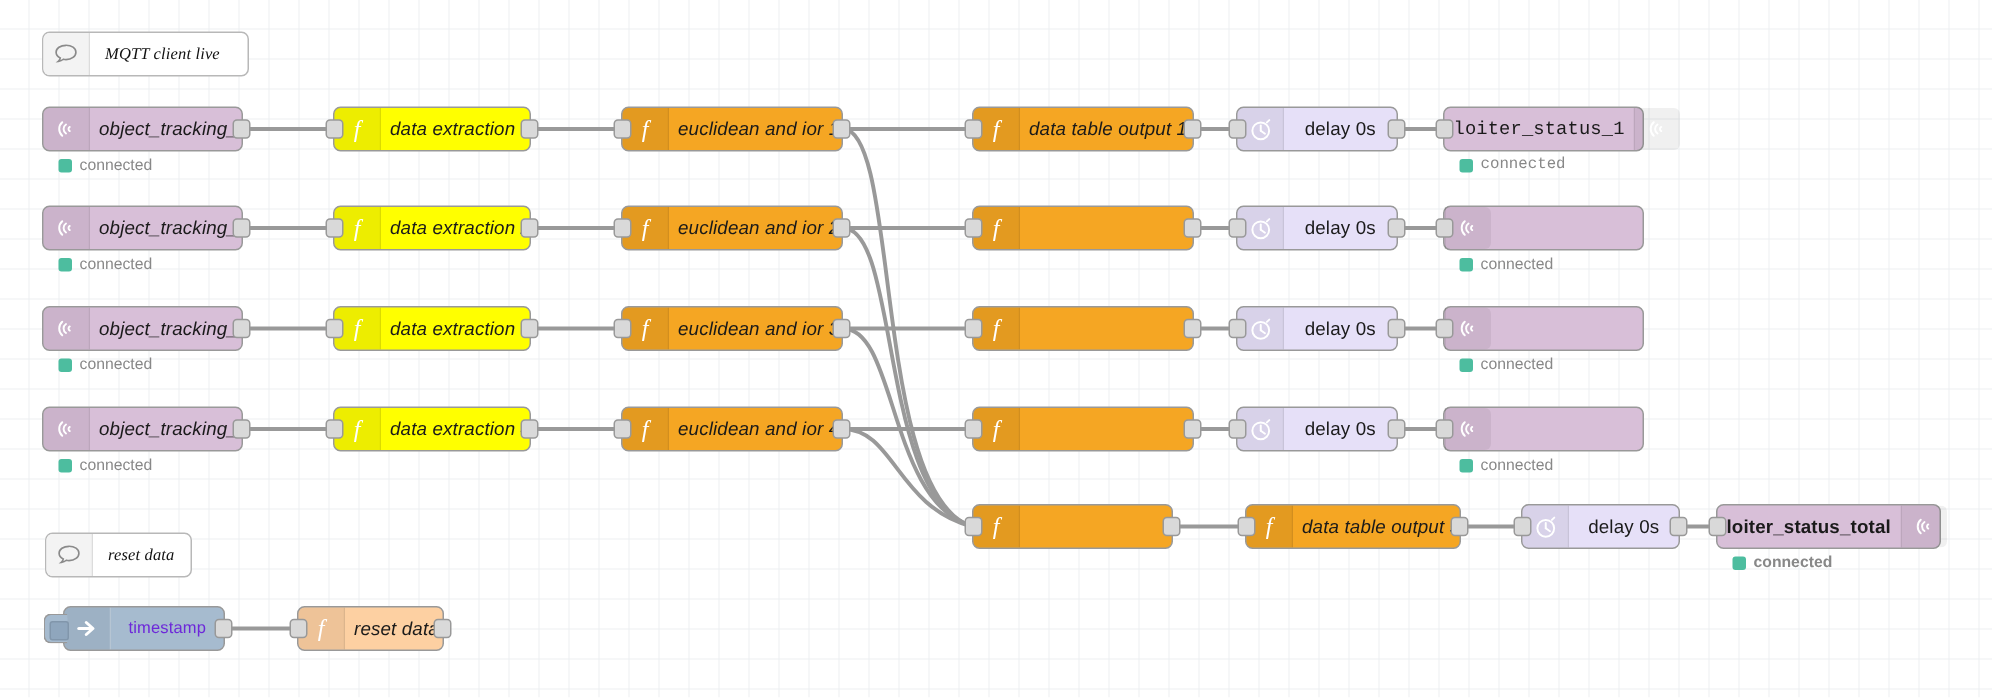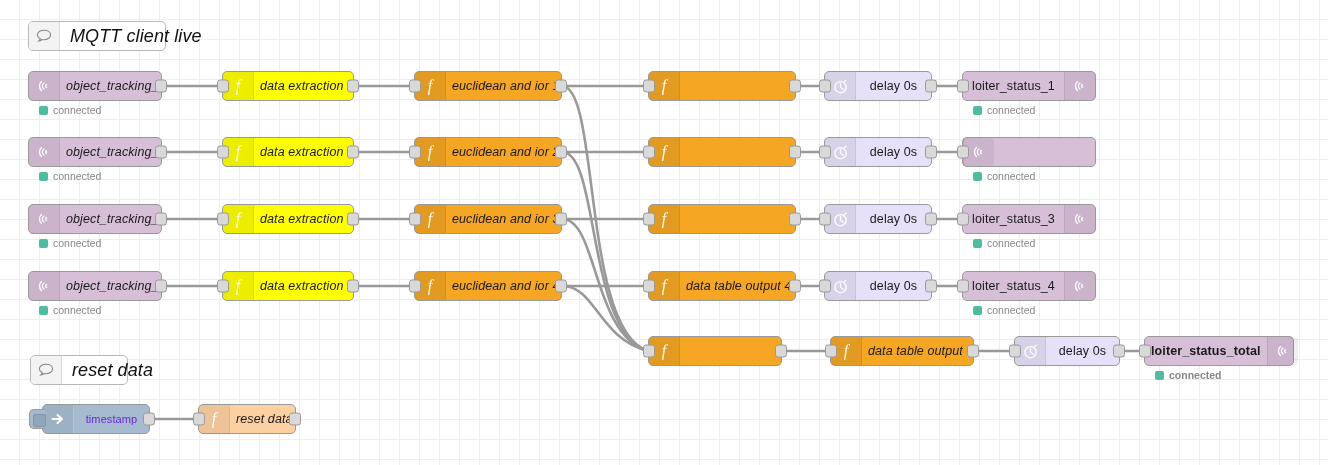--- a/index.html
+++ b/index.html
@@ -112,23 +112,24 @@
     height: 9px;
     border-radius: 2px;
     background: #4dbd9f;
     display: inline-block;
   }
 
   
   .n-comment .lbl {
     justify-content: flex-start;
     padding-left: 10px;
-    font-size: 18px;
+    font-size: 11px;
     font-style: italic;
     color: #111;
+    font-family: Liberation Serif, serif;
   }
   .n-comment .icontray {
     background: #f3f3f3;
     border-right: 1px solid #dcdcdc;
   }
 
   
   .injbtn {
     position: absolute;
     left: -14px;
@@ -251,41 +252,42 @@
     <div class="port in"></div>
     <div class="port out"></div>
   </div>
 
   <div class="node n-func-or" style="left:648px; top:71px; width:148px;">
     <div class="icontray">
       <svg width="14" height="18" viewBox="0 0 14 18">
           <text x="7" y="14" text-anchor="middle" font-family="'Liberation Serif',serif" font-style="italic" font-size="16" fill="#ffffff">f</text>
         </svg>
     </div>
+    <div class="lbl">data table output 1</div>
     <div class="port in"></div>
     <div class="port out"></div>
   </div>
 
   <div class="node n-delay plain" style="left:824px; top:71px; width:108px;">
     <div class="icontray">
       <svg width="17" height="17" viewBox="0 0 17 17">
           <g fill="none" stroke="#ffffff" stroke-width="1.3">
         <circle cx="8.5" cy="9.2" r="5.6"></circle>
             <path d="M8.5 9.2 L8.5 5.6" stroke-linecap="round"></path>
             <path d="M8.5 9.2 L11.3 11.2" stroke-linecap="round"></path>
             <path d="M12.6 3.6 L14.2 2.1" stroke-linecap="round"></path>
           </g>
         </svg>
     </div>
     <div class="lbl">delay 0s</div>
     <div class="port in"></div>
     <div class="port out"></div>
   </div>
 
-  <div class="node n-mqtt plain" style="left:962px; top:71px; width:134px;">
+  <div class="node n-mqtt plain" style="left:962px; top:71px; width:134px;font-family:Liberation Mono, monospace;">
     <div class="lbl">loiter_status_1</div>
     <div class="icontray right">
       <svg width="16" height="16" viewBox="0 0 16 16">
           <g fill="none" stroke="#ffffff" stroke-width="1.3" stroke-linecap="round">
         <path d="M5.5 3.5a6 6 0 0 0 0 9"></path>
             <path d="M8 5a3.6 3.6 0 0 0 0 6"></path>
             <path d="M10.5 6.6a1.6 1.6 0 0 0 0 2.8"></path>
           </g>
         </svg>
     </div>
@@ -439,21 +441,20 @@
             <path d="M12.6 3.6 L14.2 2.1" stroke-linecap="round"></path>
           </g>
         </svg>
     </div>
     <div class="lbl">delay 0s</div>
     <div class="port in"></div>
     <div class="port out"></div>
   </div>
 
   <div class="node n-mqtt plain" style="left:962px; top:204px; width:134px;">
-    <div class="lbl">loiter_status_3</div>
     <div class="icontray right">
       <svg width="16" height="16" viewBox="0 0 16 16">
           <g fill="none" stroke="#ffffff" stroke-width="1.3" stroke-linecap="round">
         <path d="M5.5 3.5a6 6 0 0 0 0 9"></path>
             <path d="M8 5a3.6 3.6 0 0 0 0 6"></path>
             <path d="M10.5 6.6a1.6 1.6 0 0 0 0 2.8"></path>
           </g>
         </svg>
     </div>
     <div class="port in"></div>
@@ -502,21 +503,20 @@
     <div class="port in"></div>
     <div class="port out"></div>
   </div>
 
   <div class="node n-func-or" style="left:648px; top:271px; width:148px;">
     <div class="icontray">
       <svg width="14" height="18" viewBox="0 0 14 18">
           <text x="7" y="14" text-anchor="middle" font-family="'Liberation Serif',serif" font-style="italic" font-size="16" fill="#ffffff">f</text>
         </svg>
     </div>
-    <div class="lbl">data table output 4</div>
     <div class="port in"></div>
     <div class="port out"></div>
   </div>
 
   <div class="node n-delay plain" style="left:824px; top:271px; width:108px;">
     <div class="icontray">
       <svg width="17" height="17" viewBox="0 0 17 17">
           <g fill="none" stroke="#ffffff" stroke-width="1.3">
         <circle cx="8.5" cy="9.2" r="5.6"></circle>
             <path d="M8.5 9.2 L8.5 5.6" stroke-linecap="round"></path>
@@ -524,21 +524,20 @@
             <path d="M12.6 3.6 L14.2 2.1" stroke-linecap="round"></path>
           </g>
         </svg>
     </div>
     <div class="lbl">delay 0s</div>
     <div class="port in"></div>
     <div class="port out"></div>
   </div>
 
   <div class="node n-mqtt plain" style="left:962px; top:271px; width:134px;">
-    <div class="lbl">loiter_status_4</div>
     <div class="icontray right">
       <svg width="16" height="16" viewBox="0 0 16 16">
           <g fill="none" stroke="#ffffff" stroke-width="1.3" stroke-linecap="round">
         <path d="M5.5 3.5a6 6 0 0 0 0 9"></path>
             <path d="M8 5a3.6 3.6 0 0 0 0 6"></path>
             <path d="M10.5 6.6a1.6 1.6 0 0 0 0 2.8"></path>
           </g>
         </svg>
     </div>
     <div class="port in"></div>

